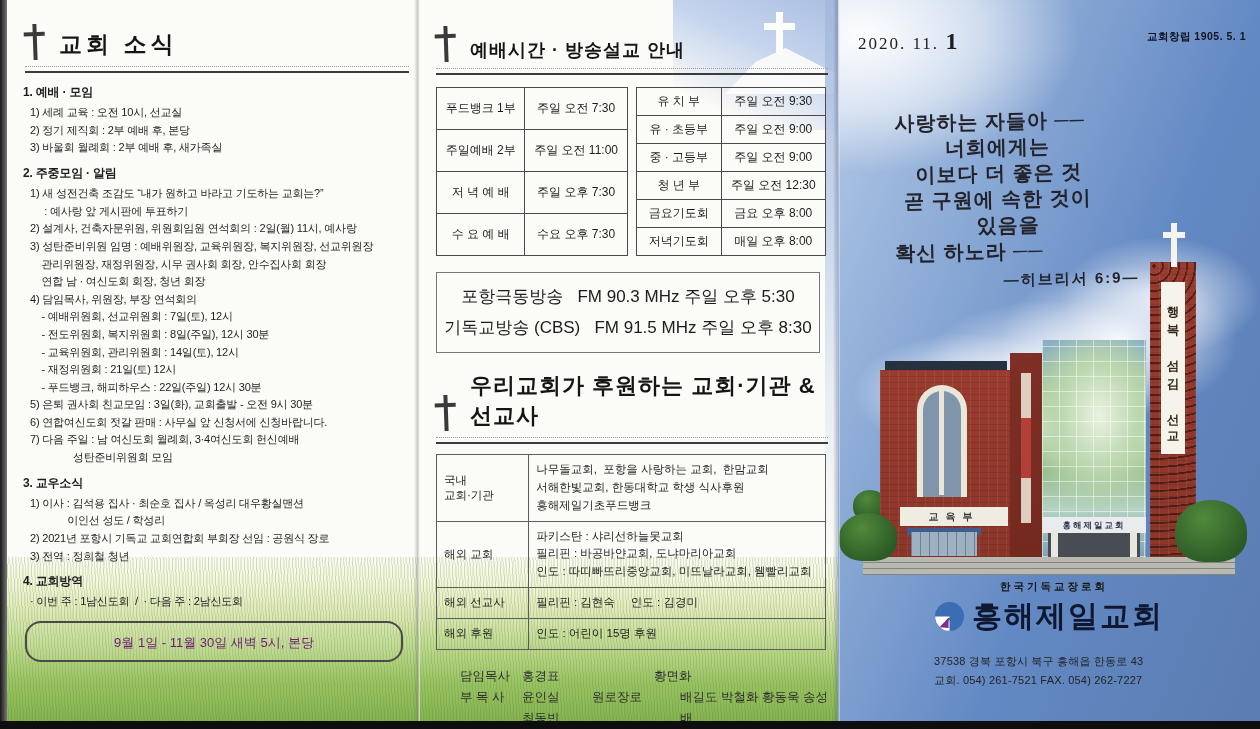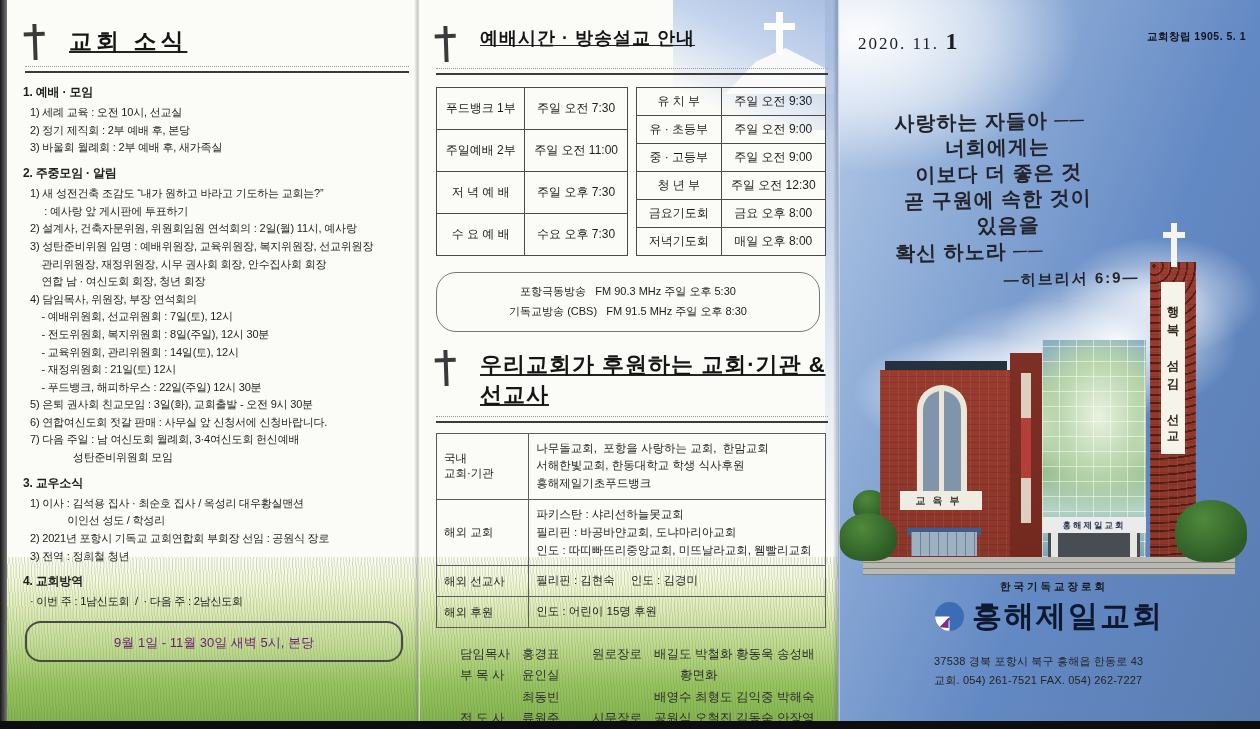--- a/index.html
+++ b/index.html
@@ -17,21 +17,21 @@
   .panel{position:absolute;top:0;height:722px;box-sizing:border-box;z-index:2;overflow:hidden;}
   .panel-left{left:7px;width:410px;padding:24px 8px 0 16px;}
   .panel-mid{left:420px;width:418px;padding:26px 10px 0 14px;}
   .panel-right{left:838px;width:422px;padding:0;}
   
   .fold-a{position:absolute;left:414px;top:0;width:6px;height:722px;z-index:4;
     background:linear-gradient(90deg,rgba(0,0,0,0),rgba(110,110,110,.35) 60%,rgba(255,255,255,.7));}
   .fold-b{position:absolute;left:833px;top:0;width:7px;height:722px;z-index:4;
     background:linear-gradient(90deg,rgba(0,0,0,0),rgba(80,95,130,.35) 60%,rgba(255,255,255,.5));}
   
-  .title-row{display:flex;align-items:flex-start;gap:22px;text-decoration:underline;}
+  .title-row{display:flex;align-items:flex-end;gap:12px;}
   .cross{position:relative;width:24px;height:36px;flex:0 0 24px;transform:rotate(-2deg);}
   .cross::before{content:"";position:absolute;left:10px;top:0;width:4px;height:36px;background:#3a3a3a;}
   .cross::after{content:"";position:absolute;left:1px;top:8px;width:21px;height:4px;background:#3a3a3a;}
   h1.sec{margin:2px 0 0;font-size:23px;letter-spacing:4px;color:#151515;}
   h2.sec{margin:0;font-size:18px;letter-spacing:1px;color:#151515;}
   .rule{height:4px;border-top:1px dotted #9a9a9a;border-bottom:2px solid #3c3c3c;margin:6px 0 10px 2px;}
   
   .news-body{font-size:11px;line-height:1.6;letter-spacing:-.2px;color:#1d1d1d;}
   .news-h{font-weight:bold;font-size:12px;margin:7px 0 2px;}
   .news-lines{white-space:pre;padding-left:7px;}
@@ -49,22 +49,22 @@
   .mid-right-band{position:absolute;top:0;right:-2px;width:15px;height:560px;z-index:0;opacity:.85;
     background:linear-gradient(180deg,#a2b7da 0%,#c0cfe8 40%,#e4eaf3 68%,rgba(255,255,255,0) 100%);}
   .mid-content{position:relative;z-index:2;}
   .tables{display:flex;gap:8px;margin:12px 2px 0;}
   table.svc{border-collapse:collapse;font-size:12px;color:#1c1c1c;}
   table.svc td{border:1px solid #4a4a4a;text-align:center;}
   table.svc.l td.c1{width:88px;padding:9px 4px;}
   table.svc.l td.c2{width:102px;padding:9px 4px;}
   table.svc.r td.c1{width:84px;padding:5px 4px;}
   table.svc.r td.c2{width:104px;padding:5px 4px;}
-  .bc-box{margin:16px 8px 0 2px;border:1.5px solid #777;border-radius:20px;padding:9px 4px;
-    text-align:center;font-size:11px;line-height:1.8;color:#1c1c1c;white-space:pre;}
+  .bc-box{margin:16px 8px 0 2px;border:1.5px solid #777;border-radius:0;padding:9px 4px;
+    text-align:center;font-size:17px;line-height:1.8;color:#1c1c1c;white-space:pre;}
   .support-title{margin-top:18px;}
   table.support{border-collapse:collapse;font-size:11.5px;margin:10px 2px 0;color:#1c1c1c;}
   table.support td{border:1.5px solid #5c5c5c;padding:6px 7px;vertical-align:middle;}
   table.support td.lab{width:80px;white-space:pre-wrap;}
   table.support td.val{width:282px;white-space:pre;line-height:1.55;}
   .staff{display:flex;gap:10px;margin:16px 0 0 26px;font-size:12.5px;color:#2e2e2e;line-height:1.7;position:relative;z-index:2;}
   .staff .col{display:flex;flex-direction:column;}
   .staff .row{display:flex;}
   .staff .role{width:62px;flex:0 0 62px;}
   .staff .col-l .name{width:60px;}
@@ -94,21 +94,21 @@
   .b{position:absolute;}
   .brick{background:
       repeating-linear-gradient(0deg,rgba(0,0,0,.10) 0 1px,rgba(0,0,0,0) 1px 6px),
       repeating-linear-gradient(90deg,rgba(255,255,255,.07) 0 1px,rgba(0,0,0,0) 1px 9px),
       linear-gradient(180deg,#9a3c2f,#8b3529);}
   .bld-left{left:35px;top:125px;width:130px;height:187px;}
   .roof-bar{left:40px;top:116px;width:122px;height:11px;background:#25313f;}
   .arch{left:72px;top:140px;width:50px;height:112px;border:6px solid #eae6da;border-bottom:none;
     border-radius:28px 28px 0 0;background:#8195aa;box-sizing:border-box;}
   .arch-mullion{left:94px;top:146px;width:5px;height:104px;background:#eae6da;}
-  .sign-band{left:55px;top:246px;width:82px;height:19px;background:#efece1;color:#3a3a3a;
+  .sign-band{left:55px;top:262px;width:108px;height:19px;background:#efece1;color:#3a3a3a;
     font-size:10px;font-weight:bold;letter-spacing:7px;text-align:center;line-height:19px;}
   .entry-l{left:66px;top:287px;width:66px;height:24px;background:#9db1c2;
     background-image:repeating-linear-gradient(90deg,rgba(40,60,80,.4) 0 1px,rgba(0,0,0,0) 1px 9px);}
   .awning{left:62px;top:283px;width:74px;height:7px;background:#3e5d8d;}
   .connector{left:165px;top:108px;width:32px;height:204px;background:linear-gradient(180deg,#7e2f26,#74291f);}
   .banner{left:176px;top:128px;width:10px;height:150px;background:linear-gradient(180deg,#e8e2d2 0 30%,#b9413a 30% 70%,#e8e2d2 70%);opacity:.9;}
   .glass{left:197px;top:95px;width:104px;height:217px;
     background:
       repeating-linear-gradient(90deg,rgba(255,255,255,.5) 0 1px,rgba(0,0,0,0) 1px 17px),
       repeating-linear-gradient(0deg,rgba(255,255,255,.5) 0 1px,rgba(0,0,0,0) 1px 15px),
@@ -302,26 +302,26 @@
               <span class="role"></span>
               <span class="name">최동빈</span>
             </div>
           <div class="row">
               <span class="role">전 도 사</span>
               <span class="name">류원주</span>
             </div>
         </div>
         <div class="col col-r">
           <div class="row">
+              <span class="role"></span>
+              <span class="name">황면화</span>
+            </div>
+          <div class="row">
               <span class="role">원로장로</span>
               <span class="name">배길도 박철화 황동욱 송성배</span>
-            </div>
-          <div class="row">
-              <span class="role"></span>
-              <span class="name">황면화</span>
             </div>
           <div class="row">
               <span class="role"></span>
               <span class="name">배영수 최형도 김익중 박해숙</span>
             </div>
           <div class="row">
               <span class="role">시무장로</span>
               <span class="name">공원식 오철진 김동숙 안장영</span>
             </div>
         </div>

